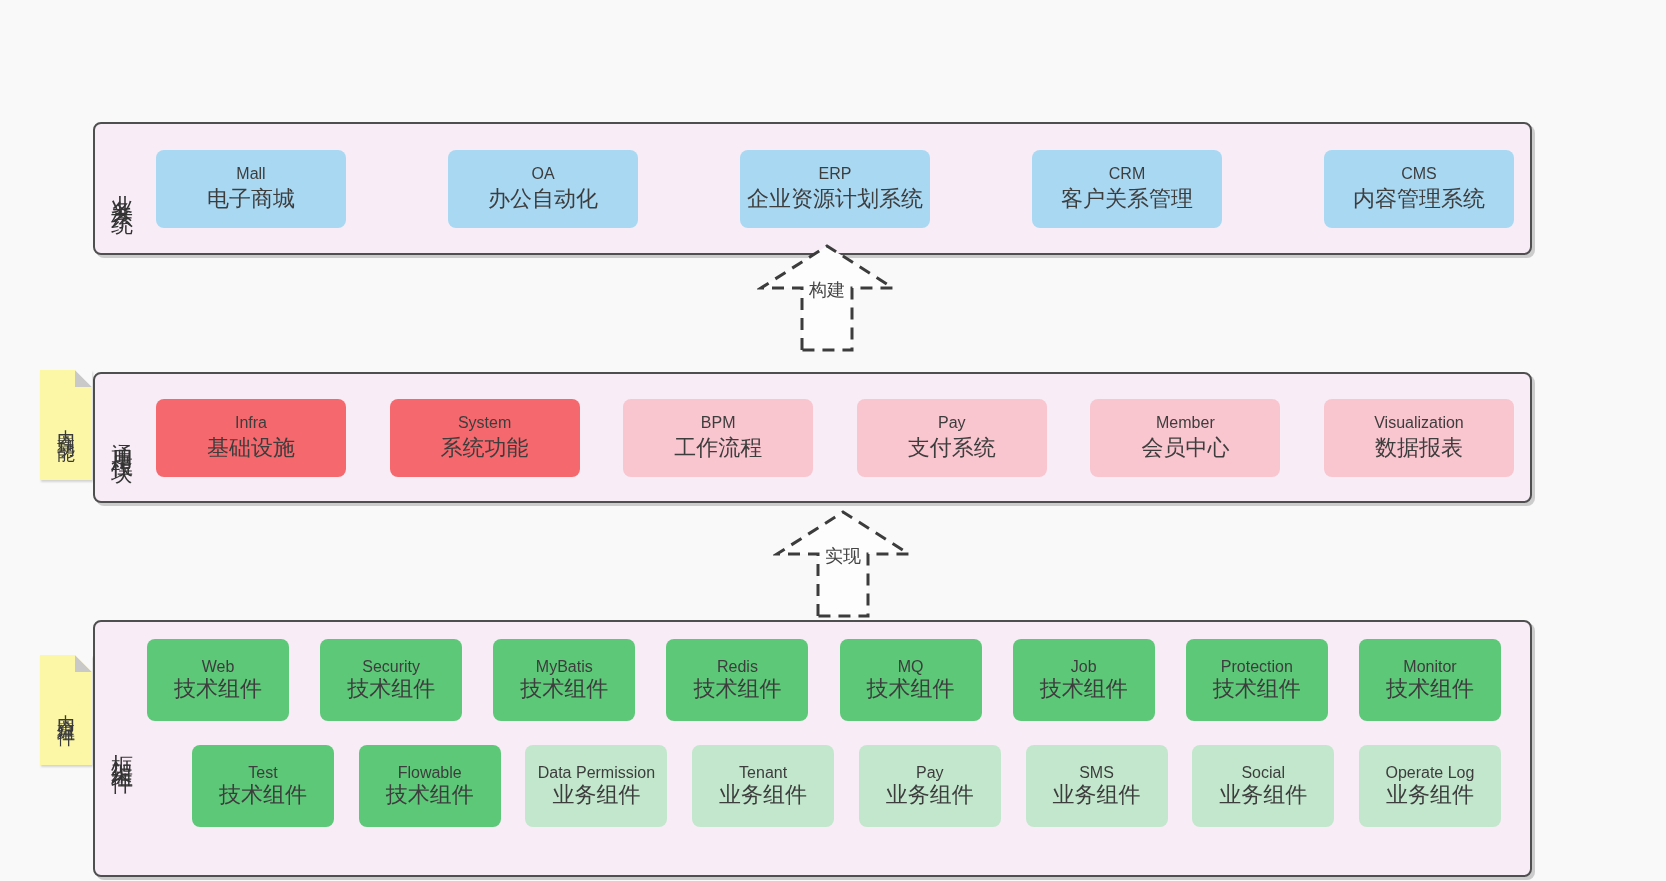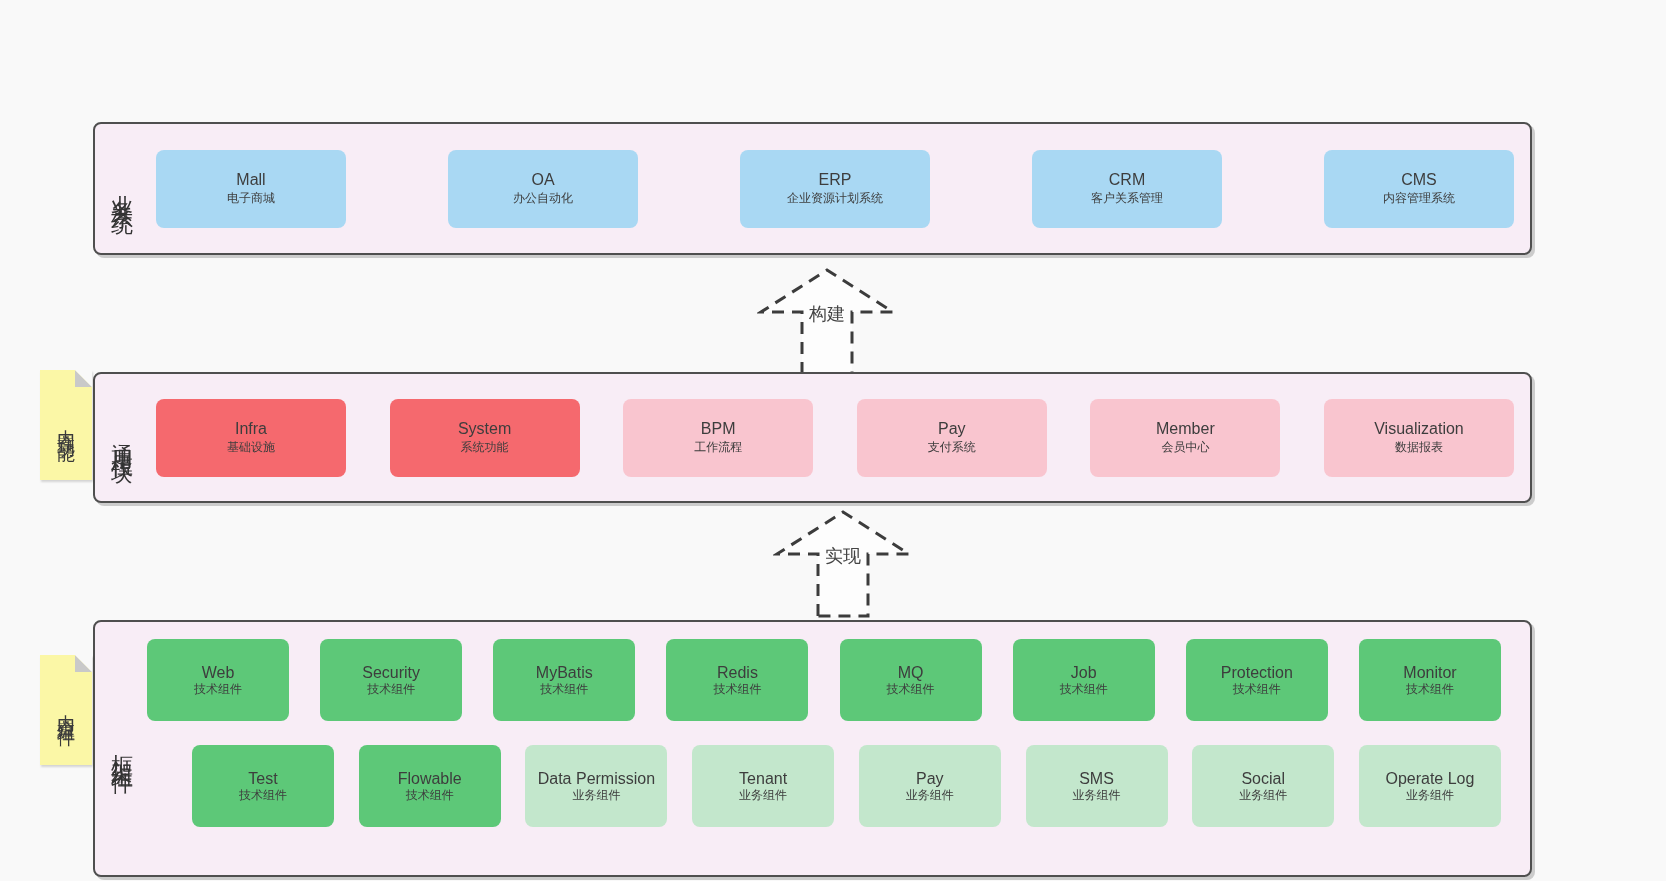--- a/index.html
+++ b/index.html
@@ -34,21 +34,21 @@
   .layer-bottom .boxes{left:52px;right:29px;transform:none;}
   .row1{top:17px;}
   .row2{top:123px;padding-left:45px;}
   .box{
     width:190px;height:78px;border-radius:8px;
     display:flex;flex-direction:column;justify-content:center;align-items:center;
     text-align:center;line-height:1.3;
   }
   .layer-bottom .box{width:142px;height:82px;line-height:1.22;}
   .box-name{font-size:16px;}
-  .box-sub{font-size:12px;}
+  .box-sub{font-size:22px;}
   .box.blue{background:var(--blue,#a9d8f3);}
   .box.red{background:var(--red,#f5696e);}
   .box.pink{background:var(--pink,#f9c5cf);align-items:center;}
   .box.green{background:var(--green,#5dc878);}
   .box.green-light{background:var(--light-green,#c3e7cc);}
   
   .note{
     position:absolute;left:40px;width:52px;height:110px;
     background:var(--note-yellow,#fbf7a6);
     box-shadow:1px 2px 2px rgba(0,0,0,0.15);
@@ -66,21 +66,21 @@
     content:'';position:absolute;top:0;right:0;width:17px;height:17px;
     background:var(--page-bg,#f9f9f9);
     clip-path:polygon(0 0,100% 0,100% 100%);
   }
   .note-text{
     writing-mode:vertical-rl;text-orientation:upright;
     font-size:18px;letter-spacing:5px;color:#3a3a3a;white-space:nowrap;
   }
   
   .arrow{position:absolute;width:140px;height:110px;}
-  .arrow-1{left:757px;top:266px;}
+  .arrow-1{left:757px;top:242px;}
   .arrow-2{left:773px;top:508px;}
   .arrow svg{width:100%;height:100%;display:block;}
   .arrow-label{
     position:absolute;left:50%;top:44%;transform:translate(-50%,-50%);
     background:#fdfdfd;padding:0 3px;font-size:18px;color:#444;white-space:nowrap;
   }
 </style>
 </head>
 <body>
 

